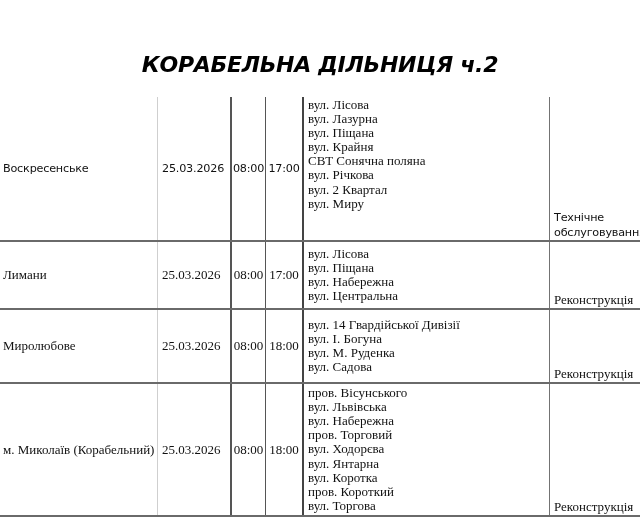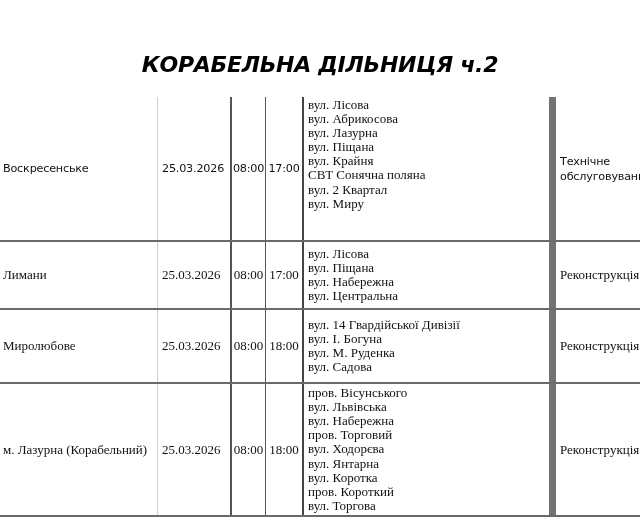--- a/index.html
+++ b/index.html
@@ -12,44 +12,44 @@
   .table { position: absolute; left: 0; top: 97px; width: 640px; }
   .row { position: absolute; left: 0; width: 640px; border-bottom: 2px solid #6a6a6a; box-sizing: border-box; }
   .cell { position: absolute; top: 0; bottom: 0; display: flex; align-items: center; box-sizing: border-box; }
   .sans { font-family: "DejaVu Sans", sans-serif; font-size: 11.2px; letter-spacing: -0.2px; }
   .serif { font-family: "Liberation Serif", serif; font-size: 13px; }
   .c-loc { left: 0; width: 157px; padding-left: 3px; }
   .c-date { left: 157px; width: 73px; padding-left: 4px; border-left: 1px solid #cfcfcf; }
   .c-from { left: 230px; width: 35px; justify-content: center; border-left: 2px solid #555; }
   .c-to { left: 265px; width: 37px; justify-content: center; border-left: 1px solid #555; }
   .c-streets { left: 302px; width: 247px; padding-left: 4px; border-left: 2px solid #444; align-items: center; }
-  .c-type { left: 549px; width: 73px; padding-left: 4px; border-left: 7px solid #737373; }
+  .c-type { left: 549px; width: 73px; padding-left: 4px; border-left: 1px solid #737373; align-items: flex-end; }
   .streets { display: flex; flex-direction: column; line-height: 14.1px; }
   .type-2line { line-height: 15px; }
 </style>
 </head>
 <body>
 
 <div class="title">КОРАБЕЛЬНА ДІЛЬНИЦЯ ч.2</div>
 
 <div class="table">
 
   <div class="row" style="top:0; height:145px;">
     <div class="cell c-loc sans">Воскресенське</div>
     <div class="cell c-date sans">25.03.2026</div>
     <div class="cell c-from sans">08:00</div>
     <div class="cell c-to sans">17:00</div>
     <div class="cell c-streets serif" style="align-items:flex-start; padding-top:1px;">
       <div class="streets">
         <span>вул. Лісова</span>
-        <span>вул. Абрикосова</span>
         <span>вул. Лазурна</span>
         <span>вул. Піщана</span>
         <span>вул. Крайня</span>
         <span>СВТ Сонячна поляна</span>
+        <span>вул. Річкова</span>
         <span>вул. 2 Квартал</span>
         <span>вул. Миру</span>
       </div>
     </div>
     <div class="cell c-type sans">
       <div class="type-2line">
         <div>Технічне</div>
         <div>обслуговування</div>
       </div>
     </div>
@@ -81,21 +81,21 @@
         <span>вул. 14 Гвардійської Дивізії</span>
         <span>вул. І. Богуна</span>
         <span>вул. М. Руденка</span>
         <span>вул. Садова</span>
       </div>
     </div>
     <div class="cell c-type serif">Реконструкція</div>
   </div>
 
   <div class="row" style="top:287px; height:133px;">
-    <div class="cell c-loc serif">м. Лазурна (Корабельний)</div>
+    <div class="cell c-loc serif">м. Миколаїв (Корабельний)</div>
     <div class="cell c-date serif">25.03.2026</div>
     <div class="cell c-from serif">08:00</div>
     <div class="cell c-to serif">18:00</div>
     <div class="cell c-streets serif">
       <div class="streets">
         <span>пров. Вісунського</span>
         <span>вул. Львівська</span>
         <span>вул. Набережна</span>
         <span>пров. Торговий</span>
         <span>вул. Ходорєва</span>

